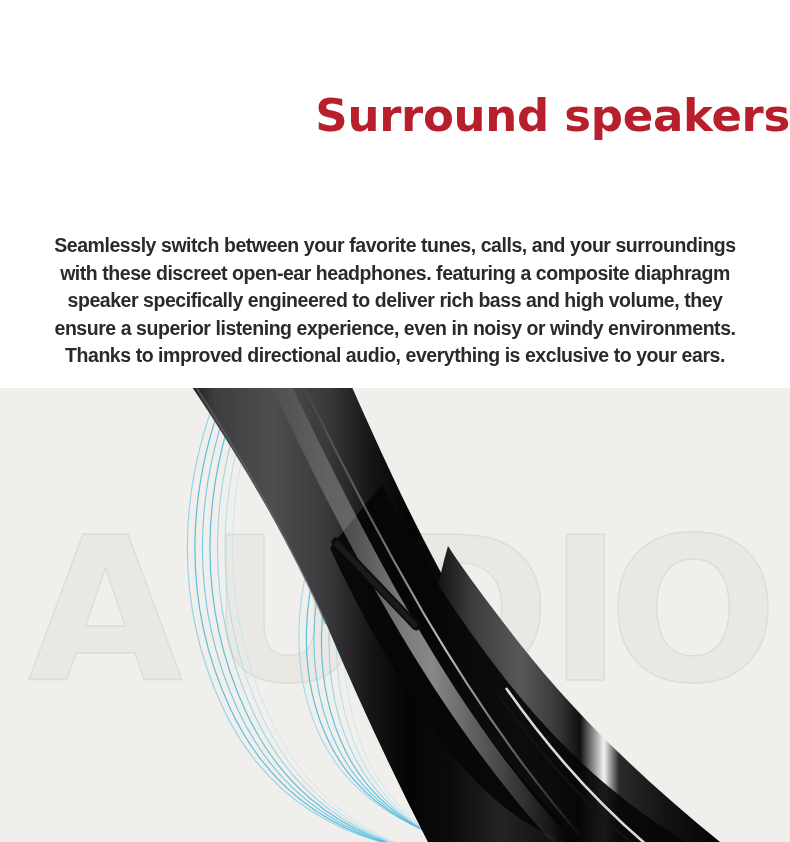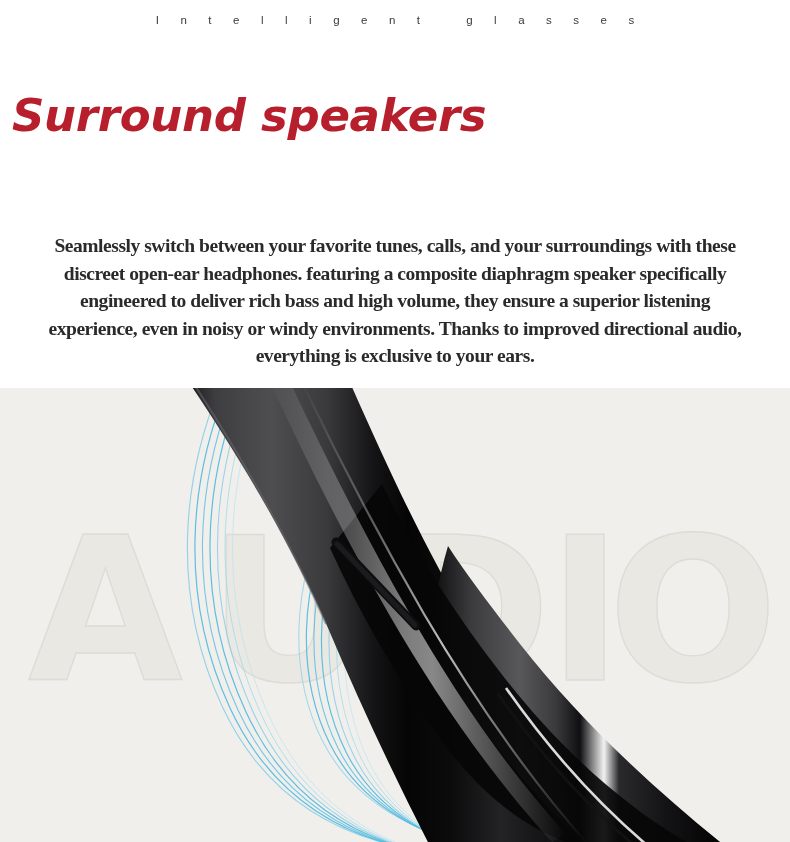--- a/index.html
+++ b/index.html
@@ -31,22 +31,21 @@
     letter-spacing:21.5px;
     text-indent:21.5px;
     white-space:nowrap;
     font-family:"Liberation Sans", sans-serif;
   }
 
   
   .title-block{
     position:absolute;
     top:88px; left:12px; right:0;
-    text-align:left;
-    font-style:italic;
+    text-align:right;
   }
   .main-title{
     font-size:45px;
     line-height:56px;
     font-weight:700;
     color:#b81f2d;
     letter-spacing:-0.3px;
     font-family:"DejaVu Sans", sans-serif;
   }
   .sub-title{
@@ -61,21 +60,21 @@
 
   
   .body-copy{
     position:absolute;
     top:232px; left:36px; width:718px;
     text-align:center;
     font-size:19.5px;
     line-height:27.5px;
     font-weight:700;
     color:#2a2a2a;
-    font-family:Liberation Serif, serif;
+    font-family:Liberation Sans, sans-serif;
     letter-spacing:-0.45px;
   }
 
   
   .hero{
     position:absolute;
     left:0; top:388px;
     width:790px; height:454px;
     background:#f0efeb;
     overflow:hidden;
@@ -89,23 +88,20 @@
     fill:#e9e8e3;
     stroke:#dedcd6;
     stroke-width:1.4px;
   }
 </style>
 </head>
 <body>
 
 <div class="page">
 
-  <div class="eyebrow">
-    <div class="eyebrow-text">Intelligent glasses</div>
-  </div>
 
   <div class="title-block">
     <h1 class="main-title">Surround speakers</h1>
   </div>
 
   <p class="body-copy">Seamlessly switch between your favorite tunes, calls, and your surroundings with these discreet open-ear headphones. featuring a composite diaphragm speaker specifically engineered to deliver rich bass and high volume, they ensure a superior listening experience, even in noisy or windy environments. Thanks to improved directional audio, everything is exclusive to your ears.</p>
 
   <div class="hero">
     <svg viewBox="0 0 790 454" xmlns="http://www.w3.org/2000/svg">
       <defs>

